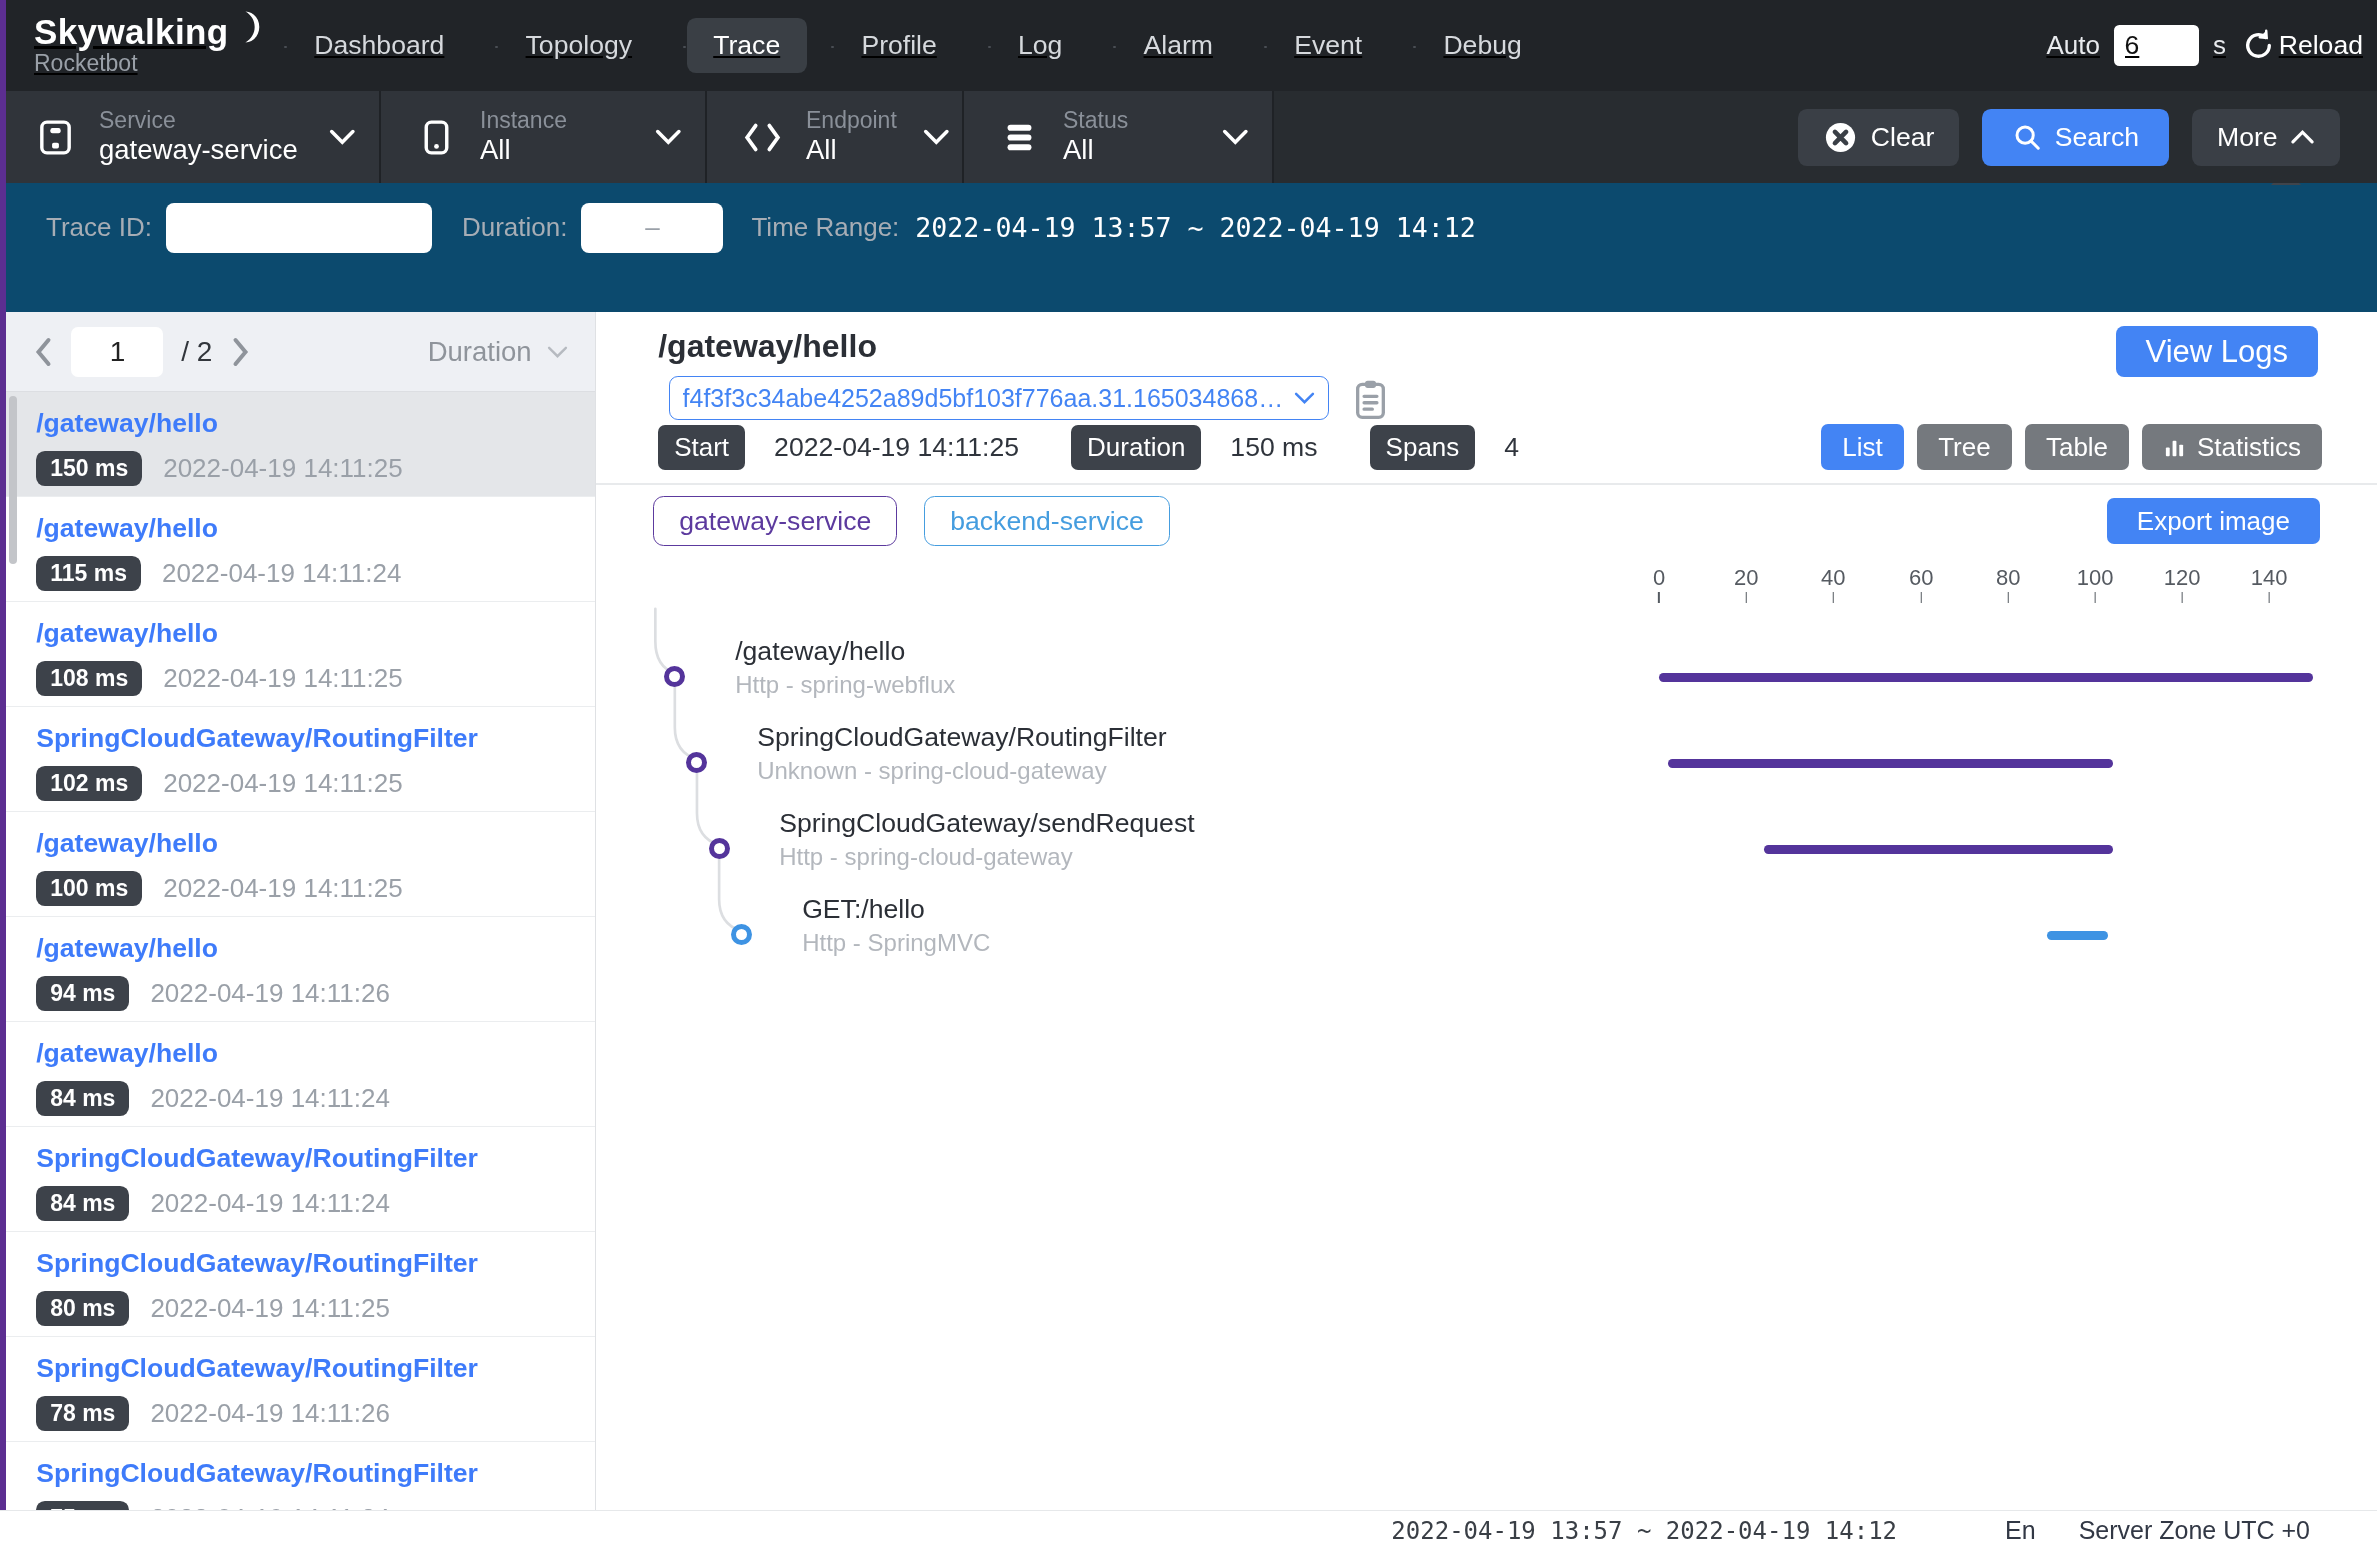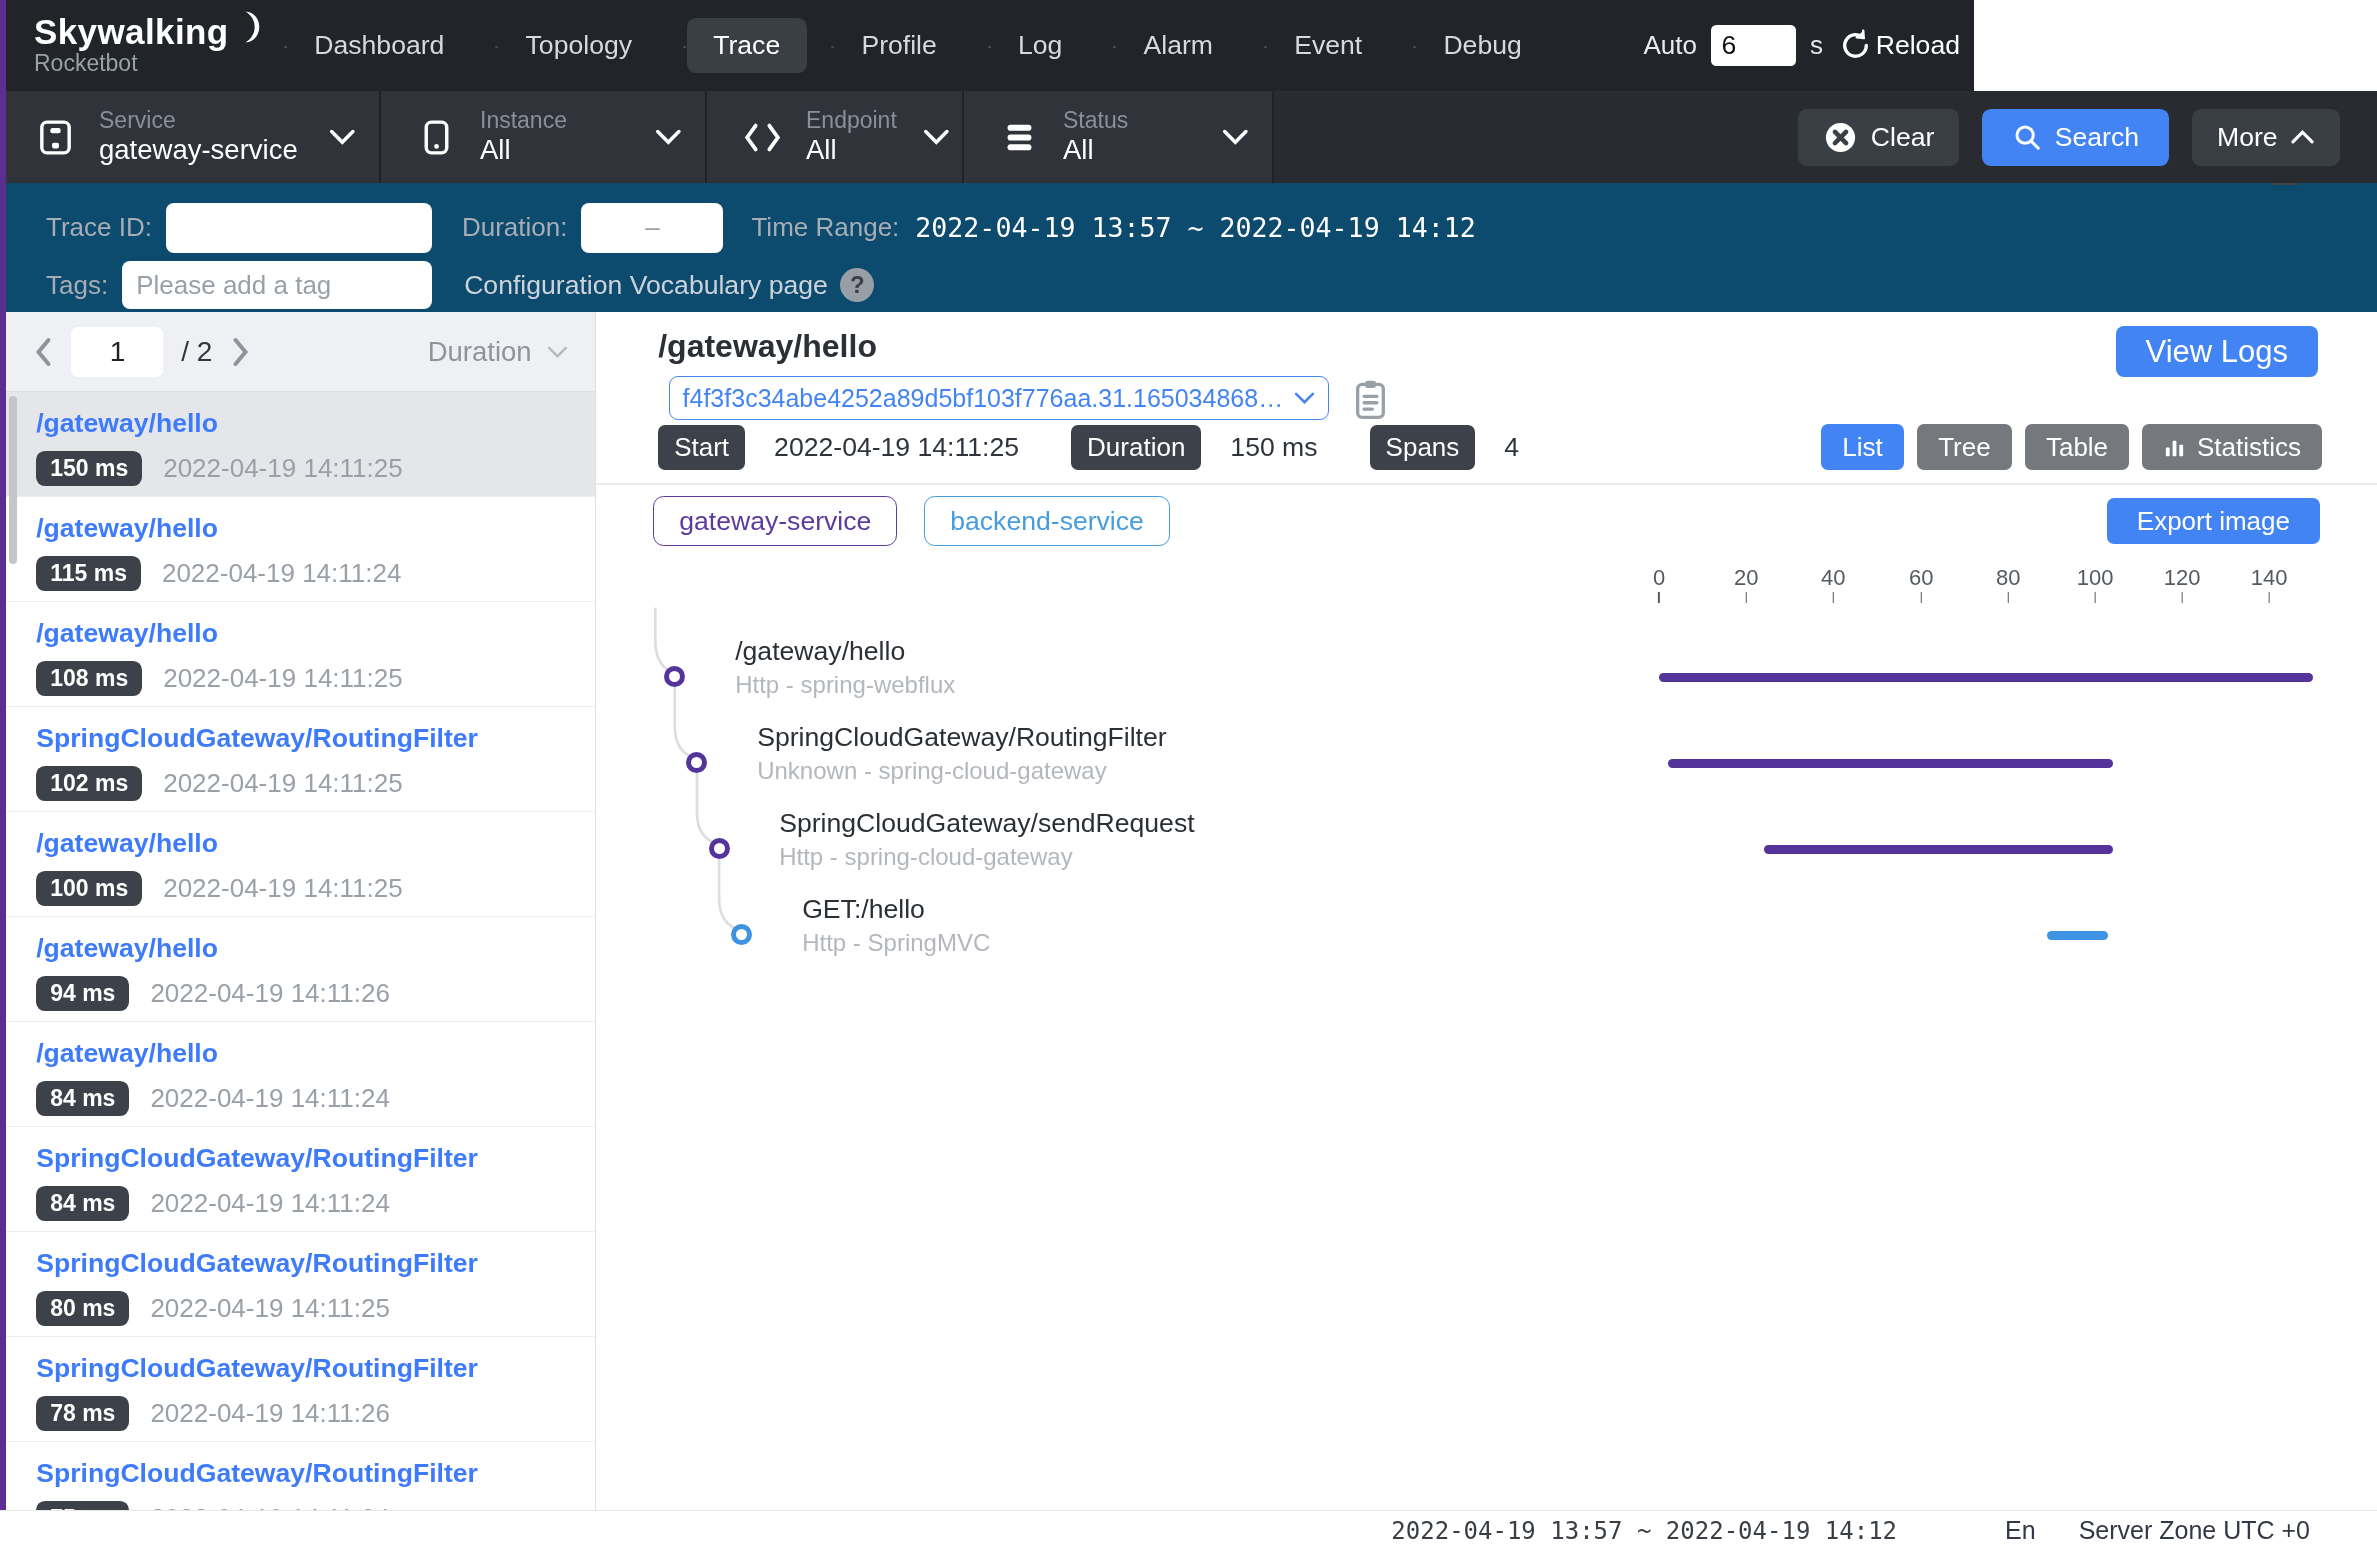--- a/index.html
+++ b/index.html
@@ -3,22 +3,22 @@
 <meta charset="utf-8">
 <style>
   * { margin:0; padding:0; box-sizing:border-box; }
   html,body { width:2377px; height:1550px; overflow:hidden; }
   body { font-family:"Liberation Sans", sans-serif; background:#fff; position:relative; }
 
   
   .left-strip { position:absolute; left:0; top:0; width:6.2px; height:1510px; background:#5c2e91; z-index:60; }
 
   
-  .navbar { position:absolute; left:0; top:0; width:1974px; height:91px; background:#212428;
-            display:flex; align-items:center; z-index:30; }
+  .navbar { position:absolute; left:0; top:0; width:2377px; height:91px; background:#212428;
+            display:flex; align-items:center; z-index:30;text-decoration:underline; }
   .logo-block { margin-left:34px; width:222px; }
   .logo-line { display:flex; align-items:flex-start; }
   .logo-title { color:#fff; font-size:35px; font-weight:700; letter-spacing:0.4px; line-height:35px; }
   .logo-moon { margin-left:1.8px; margin-top:-3.5px; }
   .logo-subtitle { color:#9aa0a8; font-size:23px; margin-top:1.8px; }
   .nav-items { list-style:none; display:flex; align-items:center; margin-left:17.7px; }
   .nav-item { color:#d6d9dd; font-size:26.6px; padding:12.4px 26.6px; margin:0 14px; cursor:pointer;
               border-radius:8.9px; position:relative; }
   .nav-item::before { content:""; position:absolute; left:-3.5px; top:50%; width:2.7px; height:2.7px;
                       border-radius:50%; background:#4a4e54; }
@@ -304,26 +304,20 @@
 <div class="more-panel">
   <div class="panel-arrow"></div>
   <div class="mp-row1">
     <span class="mp-label">Trace ID:</span>
     <input class="mp-input traceid-input" style="">
     <span class="mp-label" style="margin-left:30px">Duration:</span>
     <input class="mp-input duration-input" placeholder="–" style="">
     <span class="mp-label" style="margin-left:28px">Time Range:</span>
     <span class="mp-timerange mono">2022-04-19 13:57 ~ 2022-04-19 14:12</span>
   </div>
-  <div class="mp-row2">
-    <span class="mp-label">Tags:</span>
-    <input class="mp-input tags-input" placeholder="Please add a tag" style="">
-    <span class="mp-vocab">Configuration Vocabulary page</span>
-    <span class="q-icon">?</span>
-  </div>
 </div>
 
 <div class="content">
 
   <aside class="sidebar">
     <div class="sidebar-header">
       <span class="pg-arrow">
         <svg width="21" height="30" viewBox="0 0 20 30" fill="none" stroke="#8f949b" stroke-width="4" stroke-linecap="round">
             <path d="M15 3 L5 15 L15 27"></path>
           </svg>

